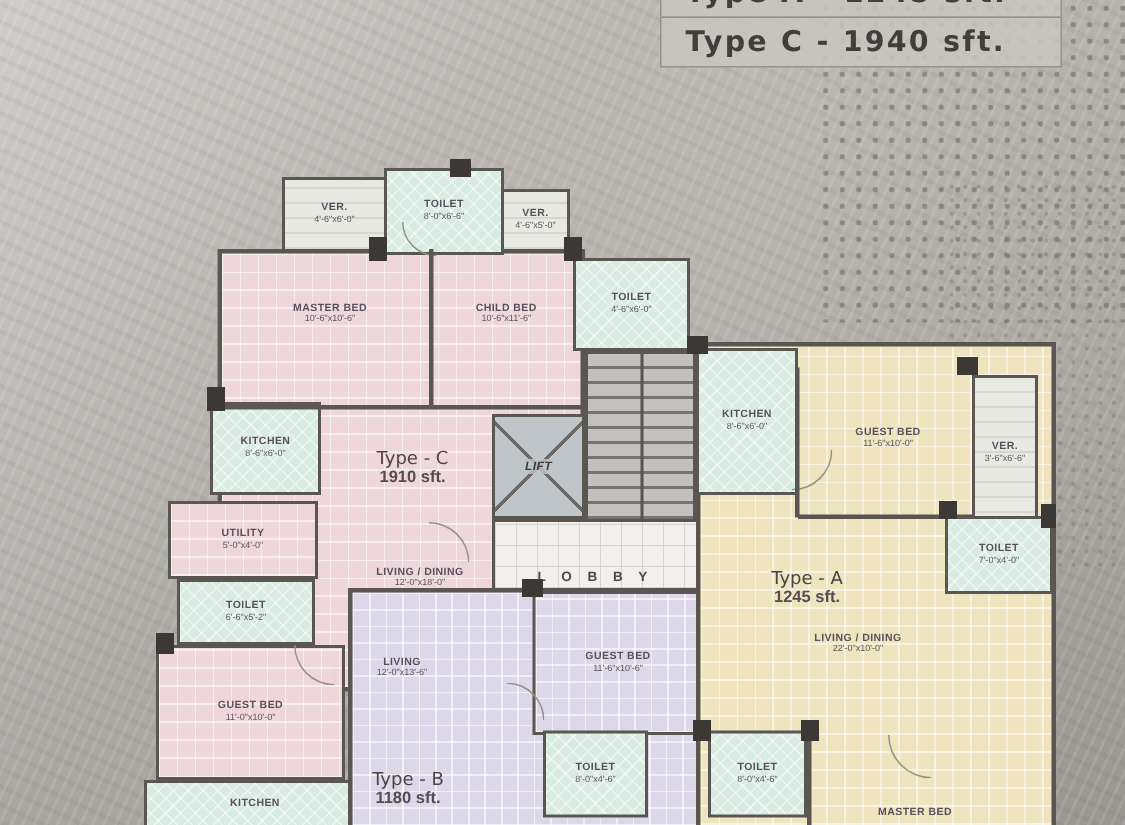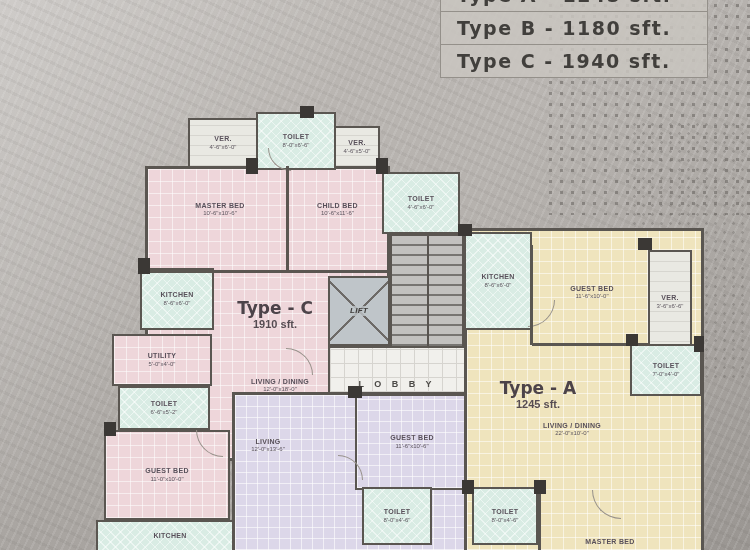--- a/index.html
+++ b/index.html
@@ -32,21 +32,21 @@
 
   
   .room,.zone{position:absolute;box-sizing:border-box;border:2px solid #5a5651;
     display:flex;flex-direction:column;align-items:center;justify-content:center;
     text-align:center;}
   .zone{border-width:3px;}
   .flabel{position:absolute;display:flex;flex-direction:column;align-items:center;
     text-align:center;z-index:6;}
   .rn{font-size:7px;font-weight:bold;color:#58505a;letter-spacing:.3px;line-height:1.2;}
   .rd{font-size:6px;color:#5c555e;line-height:1.2;}
-  .unit-name{font-size:17px;font-weight:bold;color:#4c4349;font-family:"DejaVu Sans",sans-serif;}
+  .unit-name{font-size:12px;font-weight:normal;color:#4c4349;font-family:"DejaVu Sans",sans-serif;}
   .unit-area{font-size:11px;font-weight:bold;color:#564c52;}
 
   .pink{background-color:#eed6da;background-image:
     repeating-linear-gradient(0deg, rgba(255,255,255,.55) 0 1px, rgba(0,0,0,0) 1px 12px),
     repeating-linear-gradient(90deg, rgba(255,255,255,.55) 0 1px, rgba(0,0,0,0) 1px 12px);}
   .lav{background-color:#dcd7e9;background-image:
     repeating-linear-gradient(0deg, rgba(255,255,255,.6) 0 1px, rgba(0,0,0,0) 1px 11px),
     repeating-linear-gradient(90deg, rgba(255,255,255,.6) 0 1px, rgba(0,0,0,0) 1px 11px);}
   .yel{background-color:#efe4bd;background-image:
     repeating-linear-gradient(0deg, rgba(255,255,255,.55) 0 1px, rgba(0,0,0,0) 1px 12px),
@@ -75,21 +75,20 @@
 </style>
 </head>
 <body>
 
 <div class="tex"></div>
 <div class="halftone"></div>
 <div class="halftone2"></div>
 
 <div class="legend">
   <div class="legend-row">Type A - 1245 sft.</div>
-  <div class="legend-row">Type B - 1180 sft.</div>
   <div class="legend-row">Type C - 1940 sft.</div>
 </div>
 
 <div style="position:absolute;inset:0;">
 
   <div class="zone pink" style="left:145px;top:166px;width:245px;height:295px;"></div>
   <div class="dw" style="left:286px;top:166px;width:3px;height:106px;"></div>
   <div class="dw" style="left:145px;top:270px;width:245px;height:3px;"></div>
 
   <div class="room pale" style="left:188px;top:118px;width:70px;height:50px;">
@@ -157,20 +156,24 @@
   </div>
 
   <div class="zone lav" style="left:232px;top:392px;width:238px;height:158px;border-bottom:none;"></div>
   <div class="room lav" style="left:355px;top:394px;width:114px;height:96px;">
     <span class="rn">GUEST BED</span>
     <span class="rd">11'-6"x10'-6"</span>
   </div>
   <div class="flabel" style="left:228px;top:438px;width:80px;">
     <span class="rn">LIVING</span>
     <span class="rd">12'-0"x13'-6"</span>
+  </div>
+  <div class="flabel" style="left:212px;top:512px;width:120px;">
+    <span class="unit-name">Type - B</span>
+    <span class="unit-area">1180 sft.</span>
   </div>
   <div class="room wet" style="left:362px;top:487px;width:70px;height:58px;">
     <span class="rn">TOILET</span>
     <span class="rd">8'-0"x4'-6"</span>
   </div>
 
   <div class="zone yel" style="left:464px;top:228px;width:240px;height:322px;border-bottom:none;"></div>
   <div class="dw" style="left:530px;top:245px;width:3px;height:100px;"></div>
   <div class="dw" style="left:532px;top:343px;width:118px;height:3px;"></div>
   <div class="dw" style="left:538px;top:487px;width:3px;height:63px;"></div>

